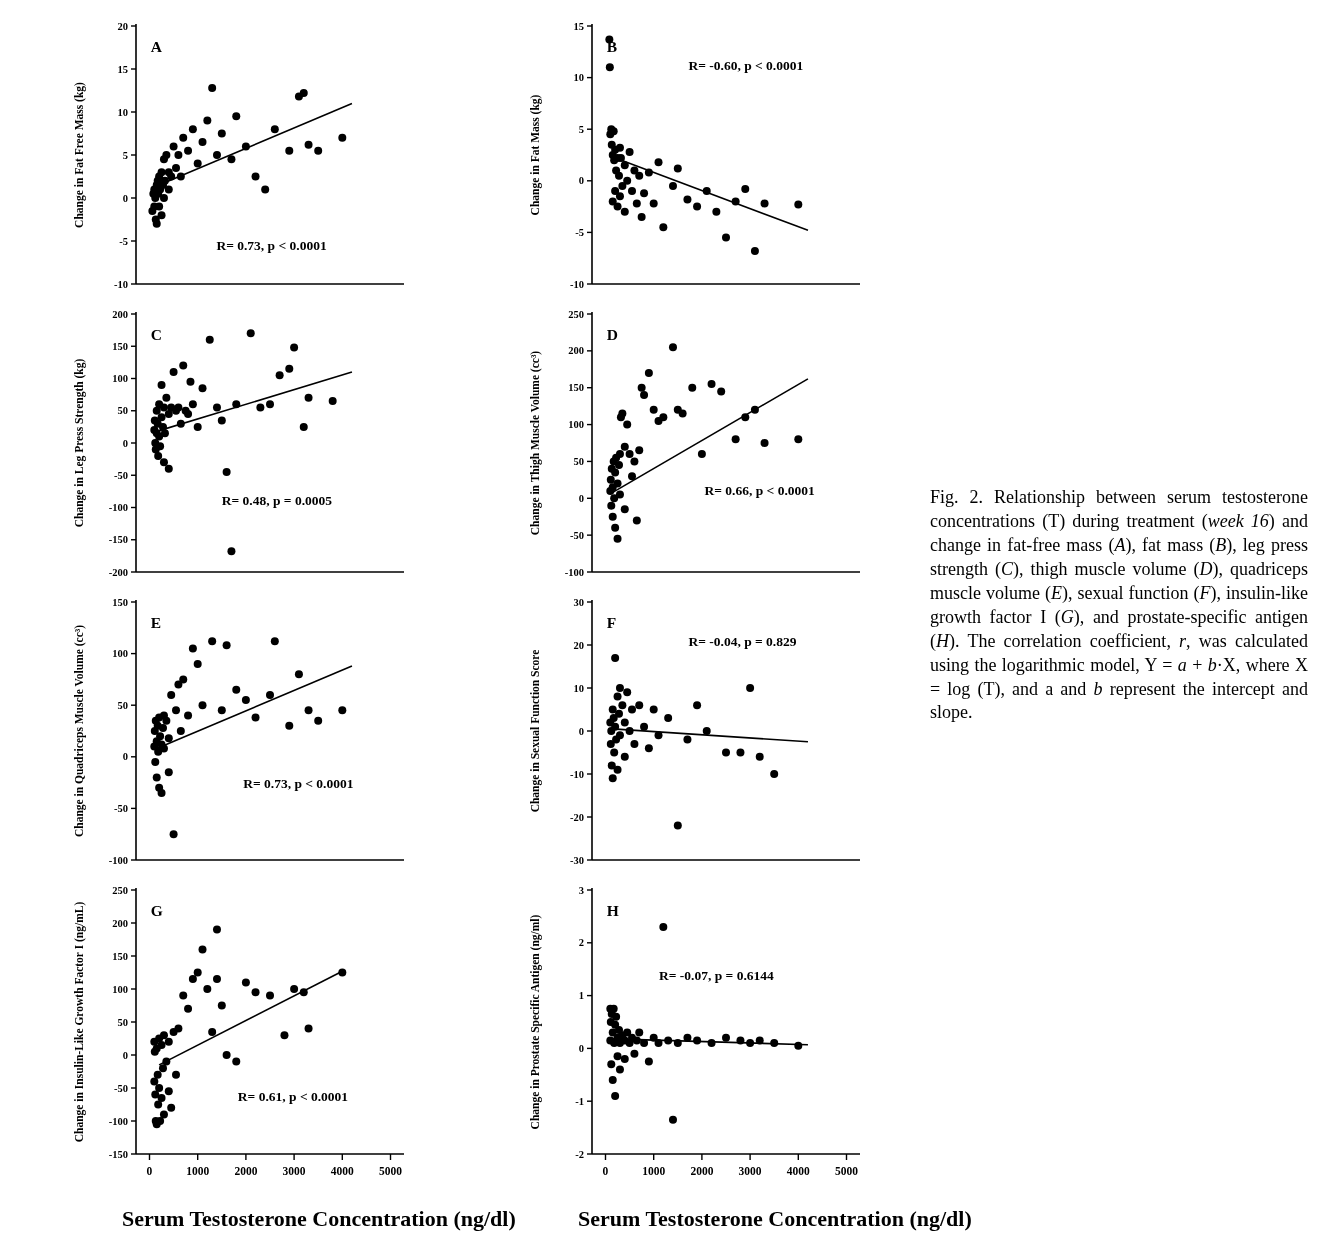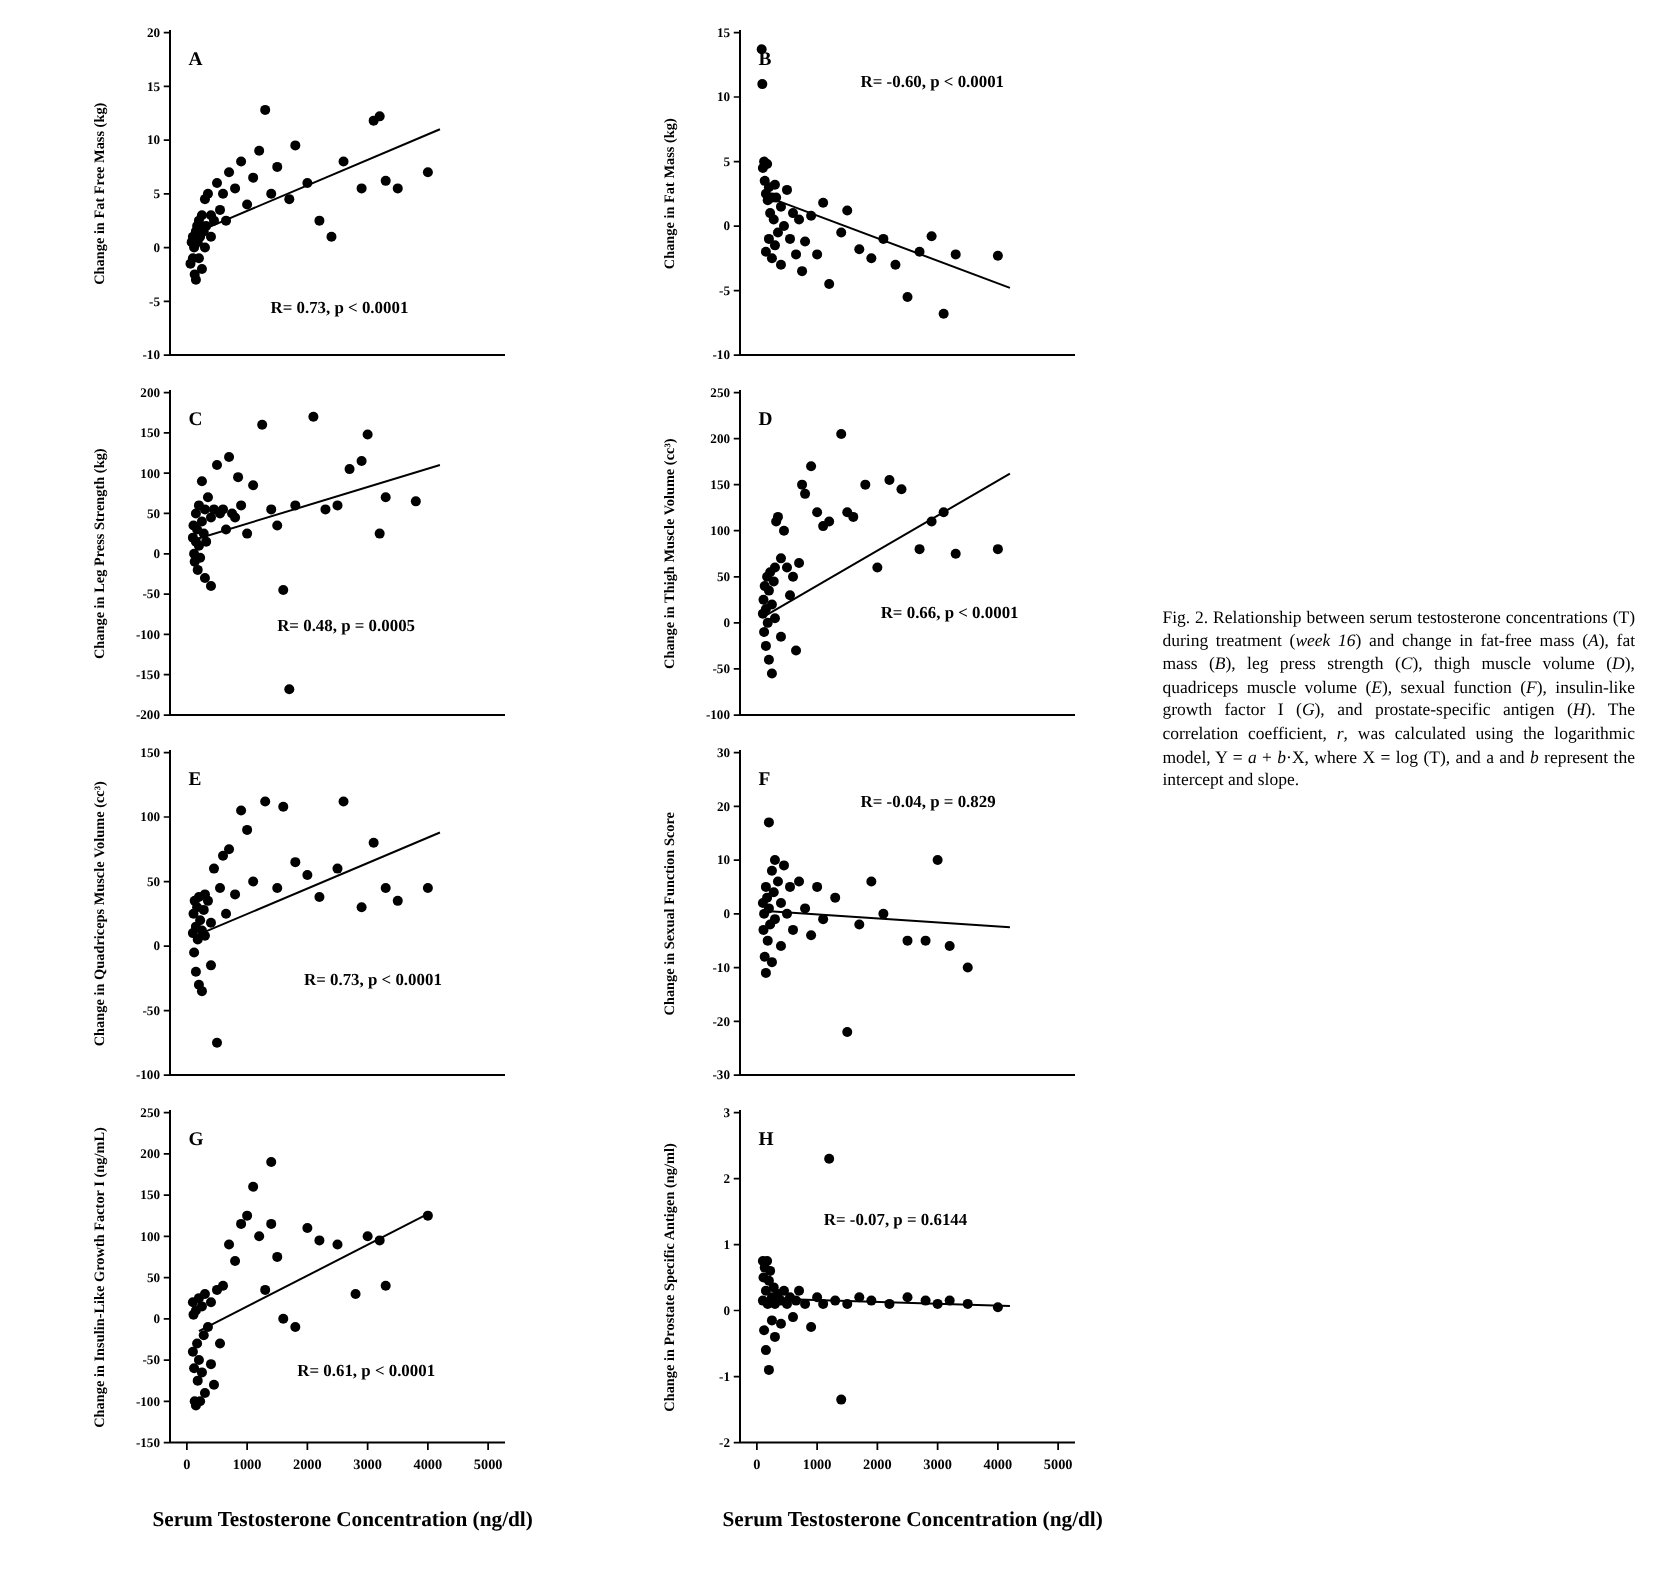--- a/index.html
+++ b/index.html
@@ -5,26 +5,26 @@
   html,body{margin:0;padding:0;background:#ffffff;}
   body{
     width:1331px;height:1260px;overflow:hidden;
     font-family:"Liberation Serif", serif;color:#000;
   }
   .cols{display:flex;align-items:flex-start;padding:14px 0 0 70px;}
   .plot-col{display:flex;flex-direction:column;width:346px;justify-content:space-between;}
   .plot-col.right{margin-left:110px;}
   .panel{width:346px;}
   .xlabel{
-    font-weight:bold;font-size:17px;text-align:center;
+    font-weight:bold;font-size:22px;text-align:center;
     padding-left:52px;margin-top:6px;white-space:nowrap;
   }
   .caption-col{width:378px;margin-left:58px;padding-top:472px;}
   .caption{
-    font-size:14px;line-height:1.33;text-align:justify;margin:0;
+    font-size:18px;line-height:1.33;text-align:justify;margin:0;
   }
   .caption .it{font-style:italic;}
   svg{display:block;font-family:"Liberation Serif", serif;}
 </style>
 </head>
 <body>
 
 <div class="cols">
 
   <div class="plot-col">

